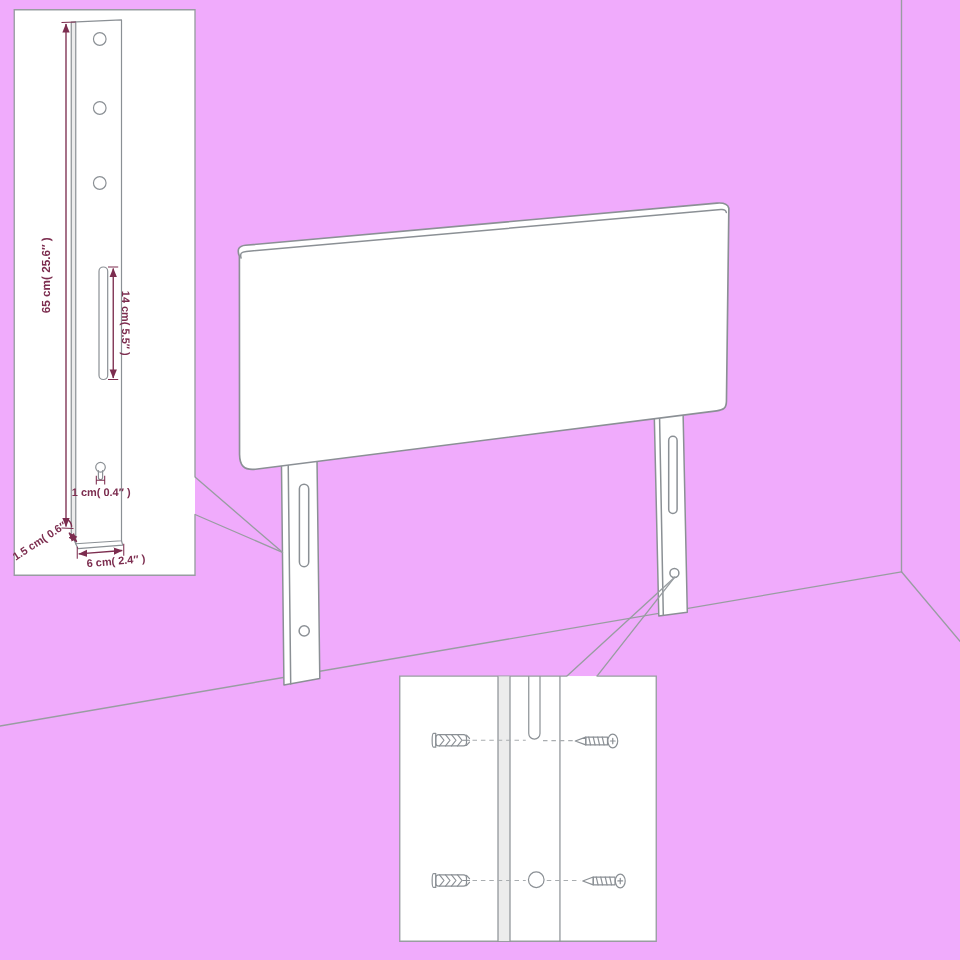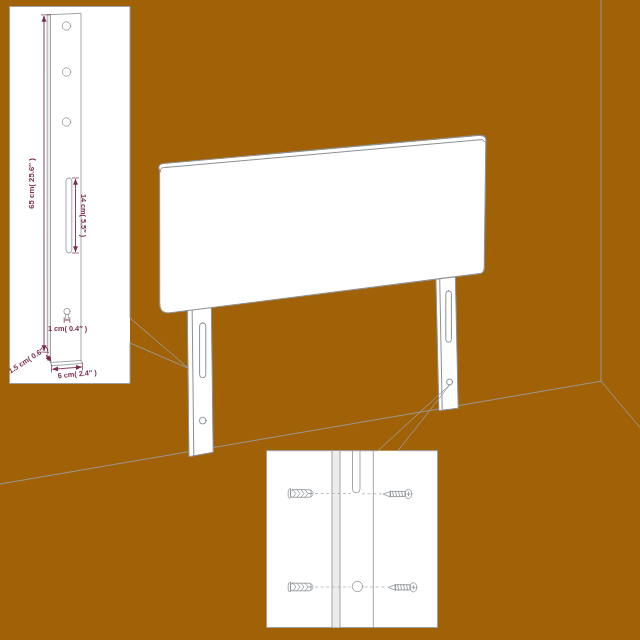--- a/index.html
+++ b/index.html
@@ -2,21 +2,21 @@
 <html><head>
 <meta charset="utf-8">
 <style>
   html,body{
     margin:0;padding:0;
     width:640px;height:640px;
     background:#ffffff;
     overflow:hidden;
     font-family:"Liberation Sans", sans-serif;
   }
-  #stage{position:relative;width:640px;height:640px;background:#a16207;}
+  #stage{position:relative;width:640px;height:640px;background:#f0abfc;}
   svg{display:block;}
   .outline{stroke:#8b9095;stroke-width:1;fill:none;stroke-linecap:round;stroke-linejoin:round;}
   .outline-thin{stroke:#989da1;stroke-width:0.9;fill:none;stroke-linecap:round;}
   .whitefill{fill:#ffffff;}
   .shade{fill:#ececec;stroke:none;}
   .dim{stroke:#7c2d4f;stroke-width:0.9;fill:none;stroke-linecap:butt;}
   .dim-thin{stroke:#7c2d4f;stroke-width:0.7;fill:none;}
   .dim-text{fill:#7c2d4f;font-weight:700;font-size:7.3px;font-family:"Liberation Sans",sans-serif;}
   .dim-text-big{fill:#7c2d4f;font-weight:700;font-size:7.8px;font-family:"Liberation Sans",sans-serif;}
   .dash{stroke:#a9adb0;stroke-width:0.8;fill:none;stroke-dasharray:3 2.6;}

